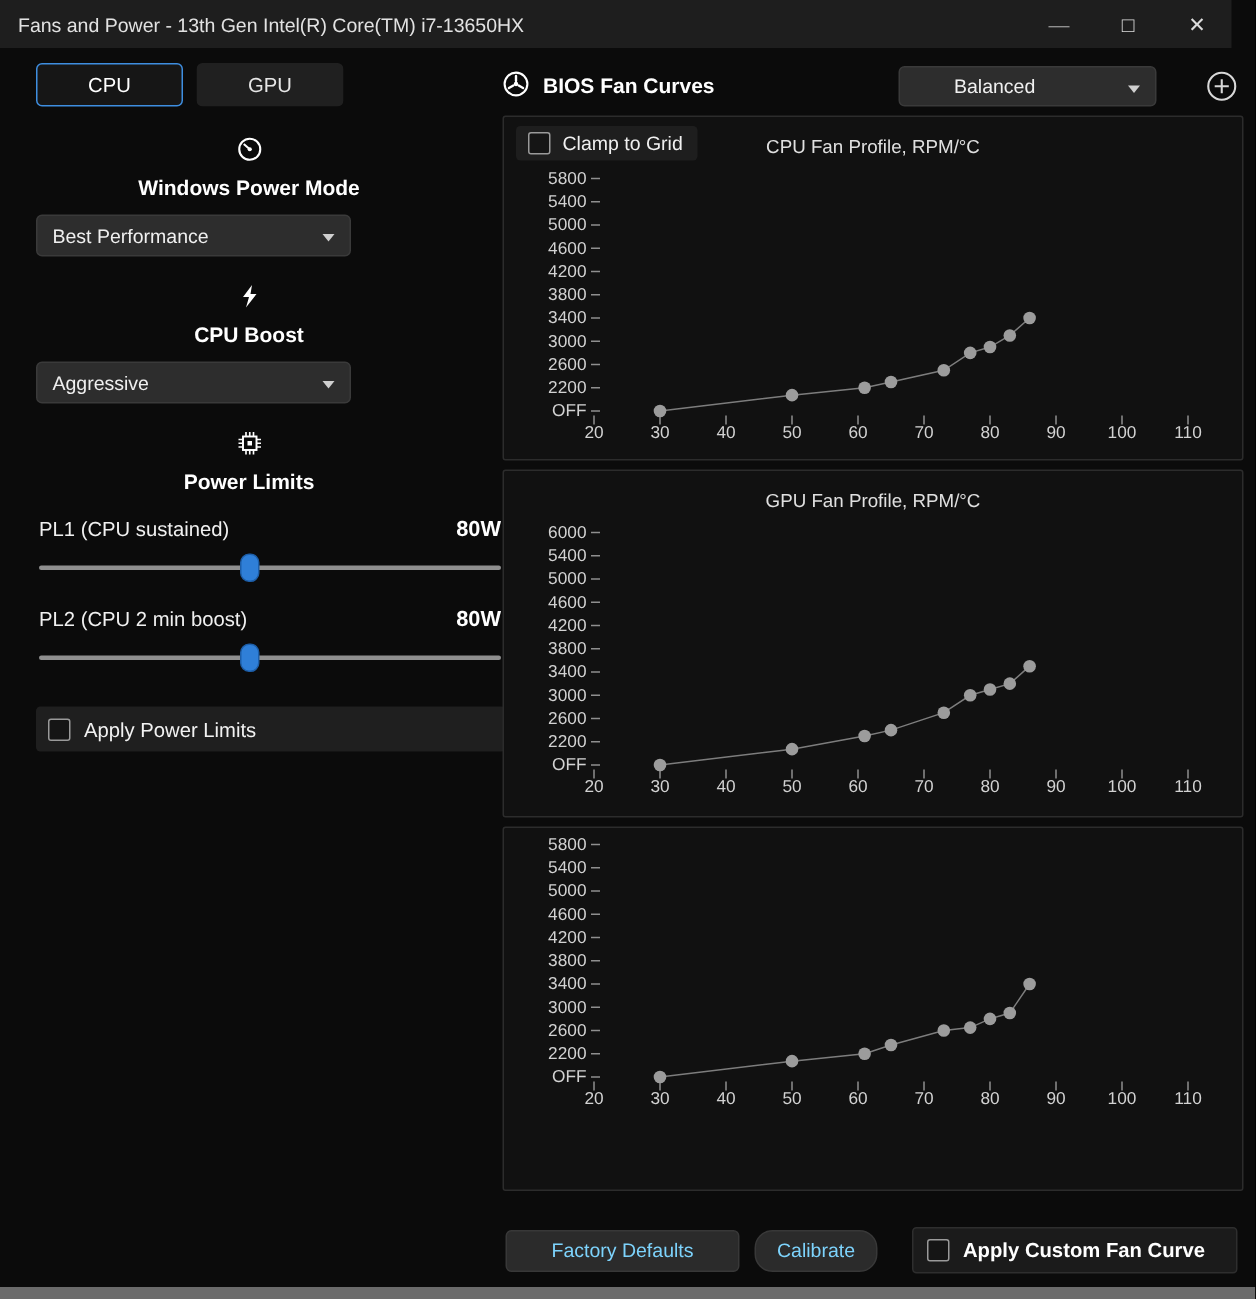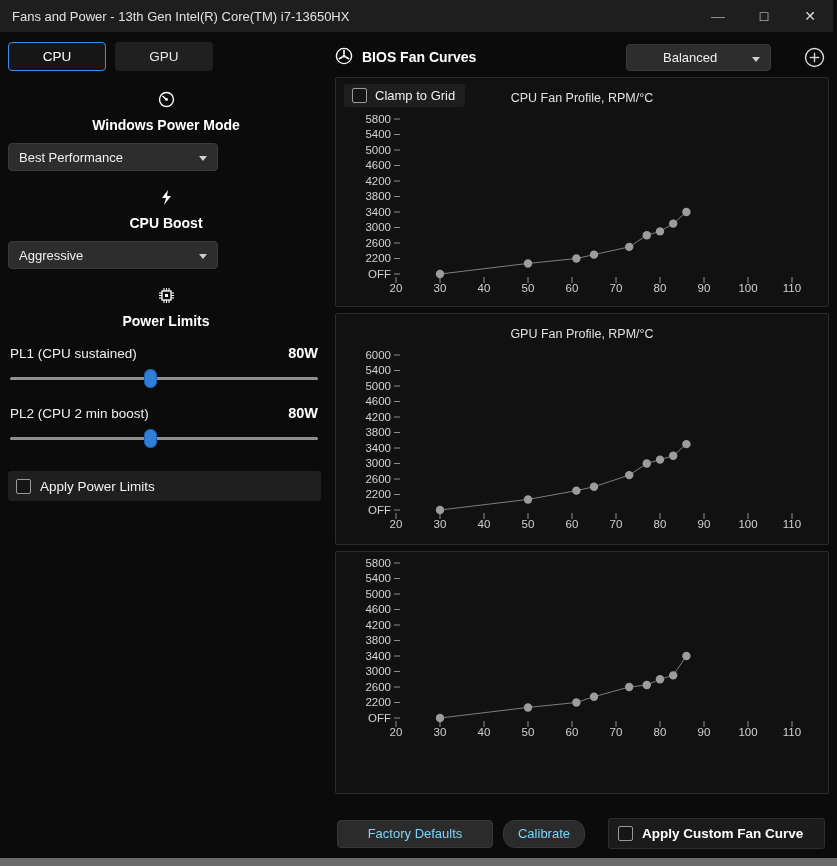--- a/index.html
+++ b/index.html
@@ -1,30 +1,30 @@
 <!DOCTYPE html>
 <html><head>
 <meta charset="utf-8">
 <style>
   * { margin:0; padding:0; box-sizing:border-box; }
   html,body { background:#000; }
   body { font-family:"Liberation Sans", sans-serif; }
   .window { position:relative; width:837px; height:866px; background:#0b0b0b; color:#e8e8e8; overflow:hidden; }
 
   
-  .titlebar { position:absolute; top:0; left:0; right:4px; height:32px; background:#1e1e1e; display:flex; align-items:center; }
+  .titlebar { position:absolute; top:0; left:0; right:16px; height:32px; background:#1e1e1e; display:flex; align-items:center; }
   .titlebar .title { padding-left:12px; font-size:13px; color:#e2e2e2; flex:1; white-space:nowrap; }
   .win-controls { display:flex; height:100%; }
   .win-btn { width:46px; height:100%; display:flex; align-items:center; justify-content:center; font-size:14px; color:#dcdcdc; cursor:default; }
   .win-btn.min { color:#8f8f8f; }
 
   .content { position:absolute; top:32px; left:0; right:0; bottom:8px; }
 
   
-  .left-panel { position:absolute; left:0; top:0; width:330px; bottom:0; padding:10px 8px; }
+  .left-panel { position:absolute; left:0; top:0; width:330px; bottom:0; padding:10px 24px; }
   .tab-row { display:flex; gap:9px; margin-bottom:20px; }
   .tab { width:98px; height:29px; display:flex; align-items:center; justify-content:center; font-size:13.5px; background:#202020; border-radius:4px; color:#e6e6e6; border:1px solid transparent; }
   .tab.active { background:#161616; border:1.5px solid #3e8ee0; color:#fff; }
   .section-head { display:flex; align-items:center; gap:9px; font-size:14px; font-weight:bold; color:#fff; margin:18px 0 10px 2px;flex-direction:column; }
   .section-head svg { display:block; }
   .select { position:relative; width:210px; height:28px; background:#2d2d2d; border:1px solid #3a3a3a; border-radius:4px; display:flex; align-items:center; padding:0 28px 0 10px; font-size:13px; color:#f0f0f0; margin-bottom:6px; }
   .select .chev { position:absolute; right:10px; top:12px; width:0; height:0; border-left:4.5px solid transparent; border-right:4.5px solid transparent; border-top:5px solid #cfcfcf; }
   .pl-row { width:308px; display:flex; justify-content:space-between; align-items:baseline; margin:16px 0 6px 2px; }
   .pl-label { font-size:13.5px; color:#f0f0f0; }
   .pl-value { font-size:14.5px; font-weight:bold; color:#fff; }
@@ -33,21 +33,21 @@
   .slider .thumb { position:absolute; top:2px; width:13px; height:19px; background:#2f7fd8; border:1px solid #1d5ea8; border-radius:6px; transform:translateX(-6px); }
   .apply-panel { width:313px; height:30px; background:#1f1f1f; border-radius:3px; display:flex; align-items:center; gap:9px; padding-left:8px; margin-top:22px; font-size:13.5px; color:#f2f2f2; }
 
   .checkbox { width:15px; height:15px; border:1px solid #9a9a9a; border-radius:2px; background:#151515; flex:0 0 auto; }
 
   
   .right-panel { position:absolute; left:335px; width:494px; top:0; bottom:0; }
   .rp-header { display:flex; align-items:center; margin-top:11px; height:28px;gap:20px; }
   .rp-title { display:flex; align-items:center; gap:9px; font-size:14px; font-weight:bold; color:#fff; }
   .rp-spacer { flex:1; }
-  .rp-header .select { width:145px; height:27px; margin-bottom:0;padding-left:36px; }
+  .rp-header .select { width:172px; height:27px; margin-bottom:0;padding-left:36px; }
   .plus-btn { margin-left:13px; margin-right:4px; display:flex; align-items:center; }
 
   .chart-card { position:relative; background:#111; border:1px solid #2c2c2c; border-radius:2px; margin-top:6px; }
   .chart-card.c1 { margin-top:6px; height:230px; }
   .chart-card.c2 { height:232px; }
   .chart-card.c3 { height:243px; }
   .chart-title { text-align:center; font-size:12.5px; color:#e0e0e0; padding-top:13px; height:30px; }
   .chart-svg { display:block; width:494px; height:205px; }
   svg text.tick { fill:#d2d2d2; font-size:11.5px; font-family:"Liberation Sans", sans-serif; }
   .clamp-tab { position:absolute; left:8px; top:6px; background:#1e1e1e; border-radius:3px; padding:4px 10px 4px 8px; display:flex; align-items:flex-start; gap:8px; font-size:13px; color:#f0f0f0; z-index:2; }

